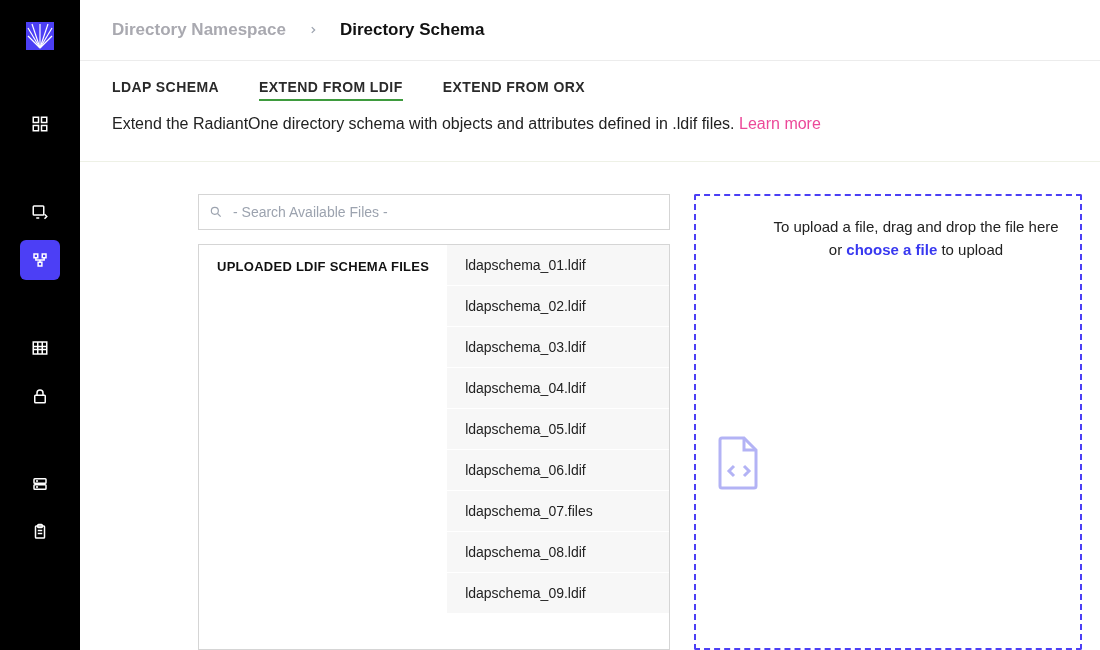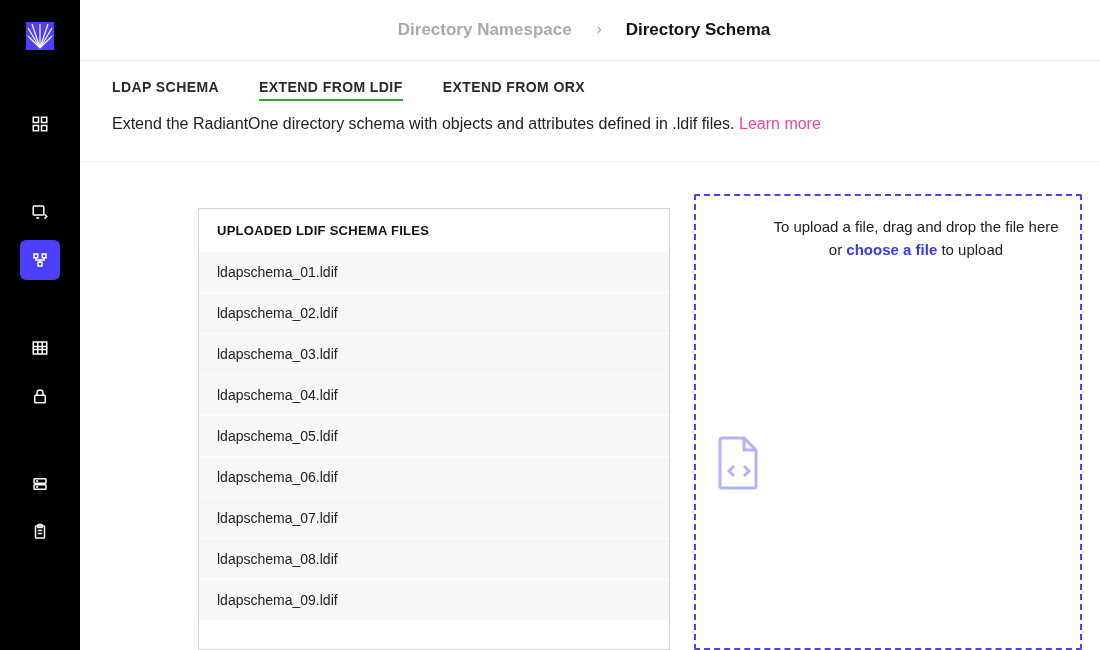--- a/index.html
+++ b/index.html
@@ -20,21 +20,21 @@
     border-radius: 6px; cursor: pointer;
   }
   .nav-item.selected { background: #4c3ff5; }
   .nav-item svg { stroke: #fff; fill: none; }
 
   
   .main { flex: 1; display: flex; flex-direction: column; height: 650px; overflow: hidden; }
 
   
   .breadcrumb {
-    display: flex; align-items: center; gap: 22px; padding: 20px 44px 20px 32px; justify-content: center;
+    display: flex; align-items: center; gap: 22px; padding: 20px 44px 20px 32px;
   }
   .crumb { font-size: 17px; font-weight: 600; }
   .crumb.muted { color: #a9a9b0; }
   .crumb.current { color: #111; }
   .crumb-sep { color: #9ca3af; font-size: 14px; }
 
   .divider { height: 1px; background: #ececec; width: 100%; }
 
   
   .tabs { display: flex; gap: 40px; padding: 18px 0 14px 0; margin: 0 32px; }
@@ -60,21 +60,21 @@
     padding: 0 10px; gap: 10px;
   }
   .search-box svg { stroke: #9ca3af; }
   .search-box input {
     border: none; outline: none; flex: 1; font-size: 14px; color: #444;
     background: transparent;
   }
   .search-box input::placeholder { color: #9ca3af; }
 
   .list-panel {
-    margin-top: 14px; border: 1px solid #d5d5d5; flex: 1; display: flex; flex-direction: column;
+    margin-top: 14px; border: 1px solid #d5d5d5; flex: 1; display: flex; 
     overflow: hidden;
   }
   .list-header {
     padding: 14px 18px; font-size: 13px; font-weight: 700; letter-spacing: 0.02em; color: #111;
     background: #fff;
   }
   .list-body {
     flex: 1; overflow-y: scroll;
   }
   .list-body::-webkit-scrollbar { width: 10px; }
@@ -204,31 +204,38 @@
   <div class="desc-row">
     <span>Extend the RadiantOne directory schema with objects and attributes defined in .ldif files. </span><a href="#">Learn more</a>
   </div>
 
   <div class="content-divider"></div>
 
   <div class="content">
 
     <div class="left-col">
 
+      <div class="search-box">
+        <svg width="14" height="14" viewBox="0 0 24 24" fill="none" stroke-width="2">
+          <circle cx="10" cy="10" r="6"></circle>
+            <path d="M20 20 l-5 -5"></path>
+        </svg>
+        <input type="text" placeholder="- Search Available Files -" style="">
+      </div>
 
       <div class="list-panel">
         <div class="list-header">UPLOADED LDIF SCHEMA FILES</div>
         <div class="list-body">
           <div class="file-row">ldapschema_01.ldif</div>
           <div class="file-row">ldapschema_02.ldif</div>
           <div class="file-row">ldapschema_03.ldif</div>
           <div class="file-row">ldapschema_04.ldif</div>
           <div class="file-row">ldapschema_05.ldif</div>
           <div class="file-row">ldapschema_06.ldif</div>
-          <div class="file-row">ldapschema_07.ldif</div>
+          <div class="file-row">ldapschema_07.files</div>
           <div class="file-row">ldapschema_08.ldif</div>
           <div class="file-row">ldapschema_09.ldif</div>
         </div>
       </div>
 
     </div>
 
     <div class="right-col">
       <div class="dropzone">
         <div class="dz-icon" style="margin-top:220px;">

